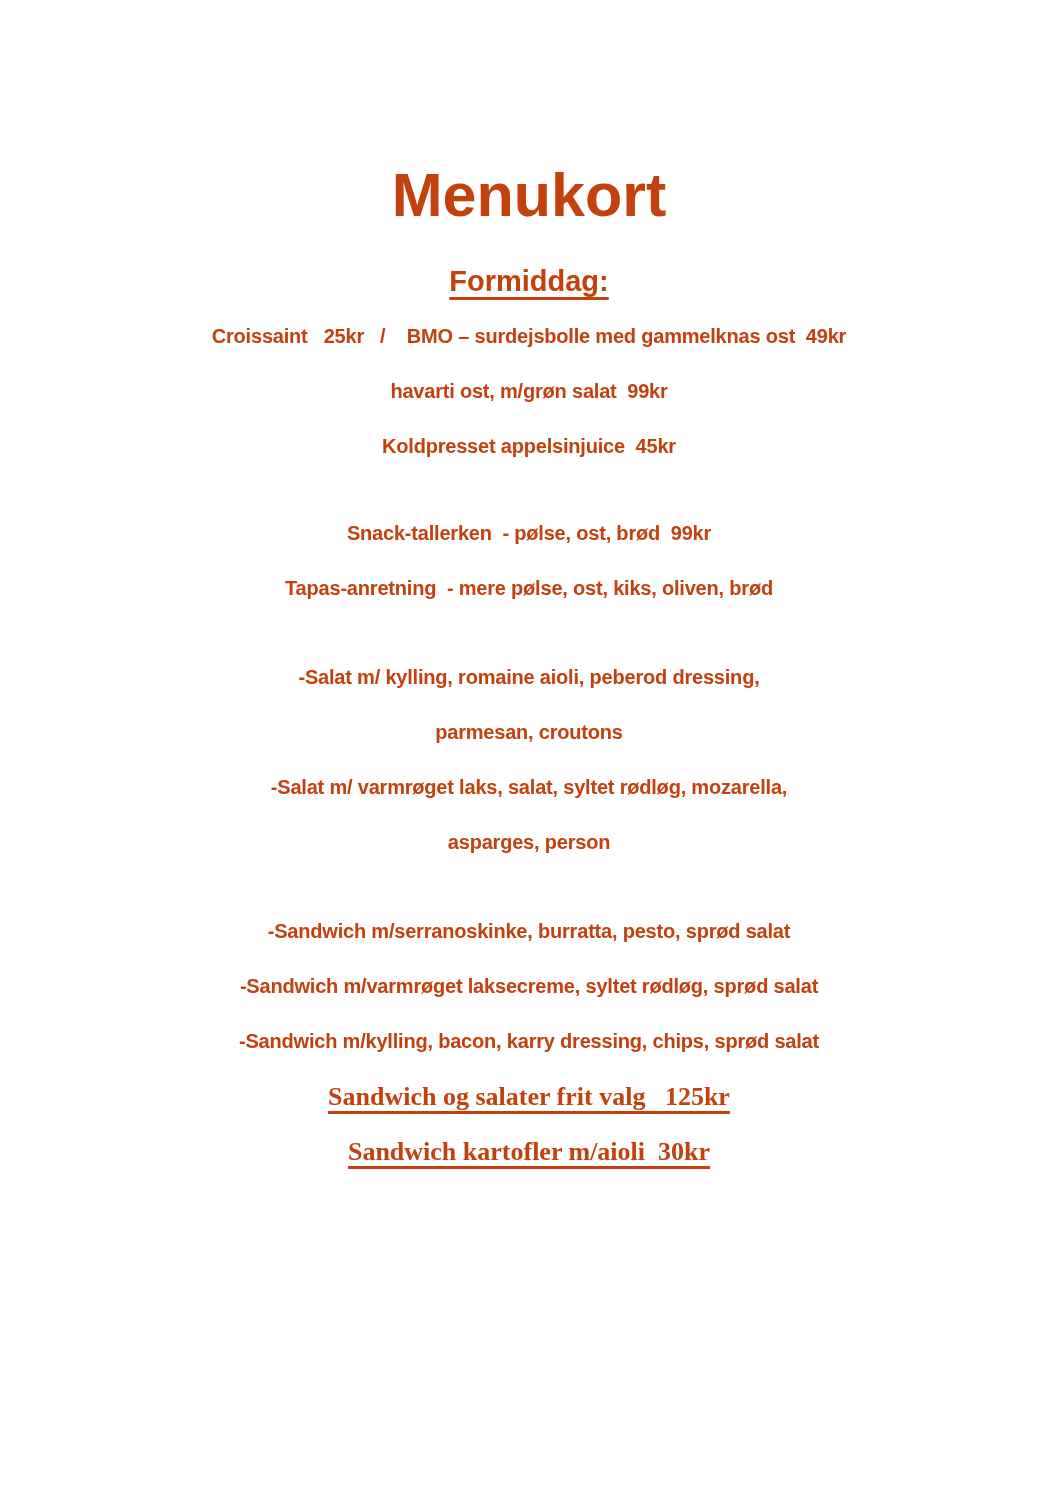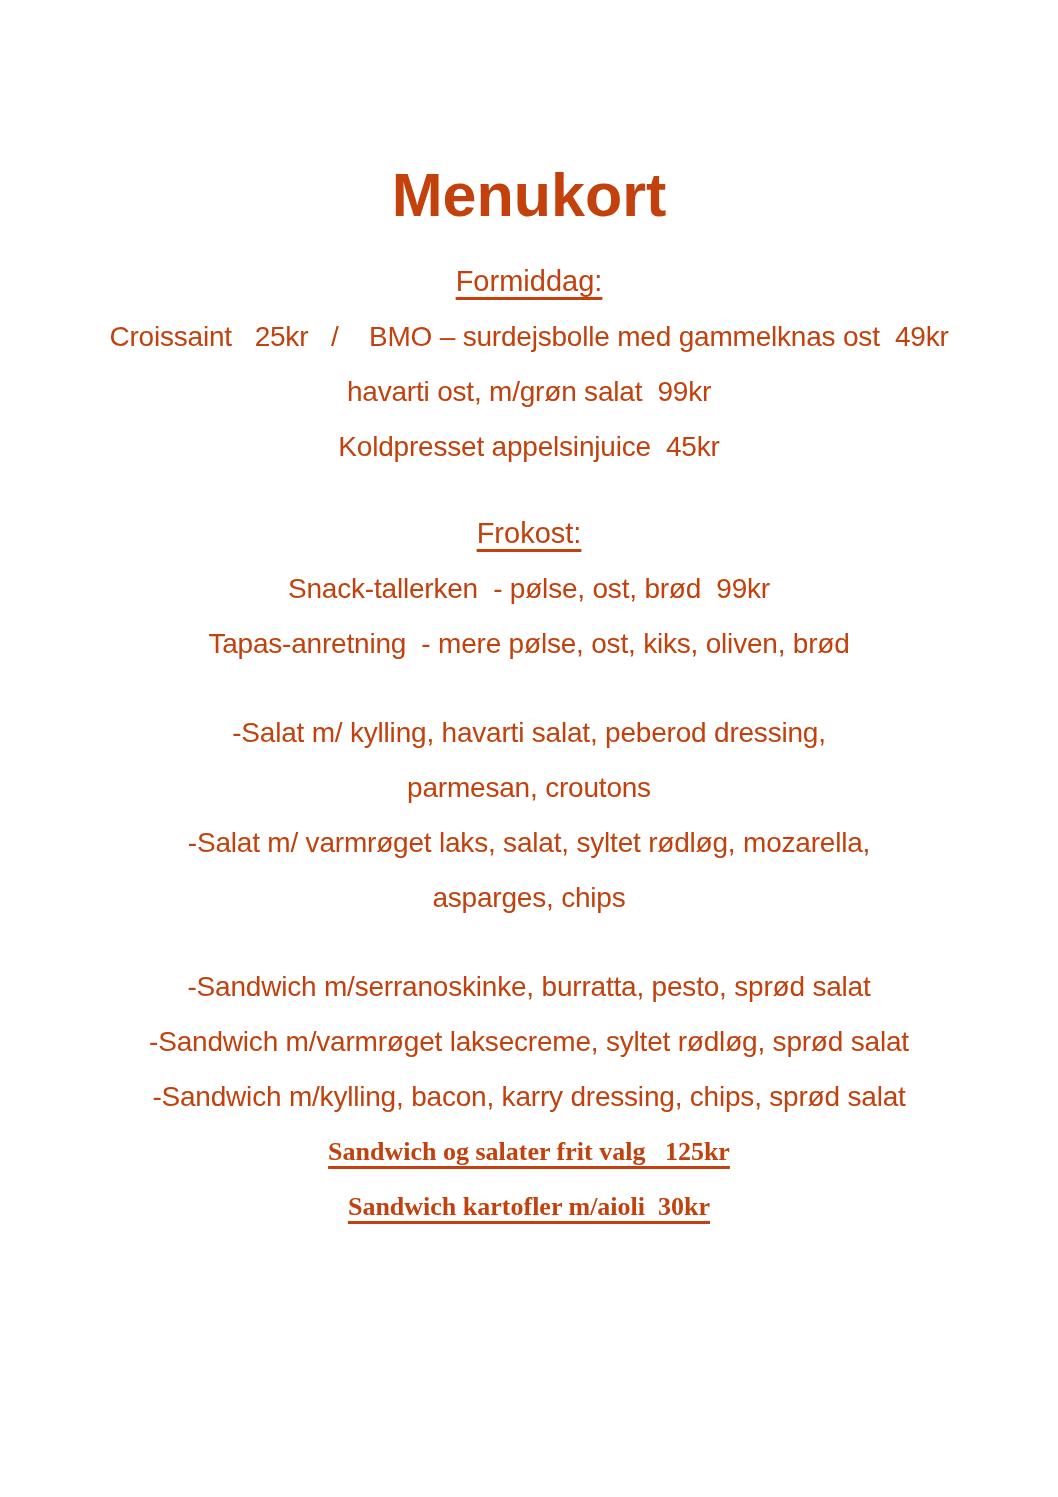--- a/index.html
+++ b/index.html
@@ -26,33 +26,33 @@
     font-size: 61px;
     line-height: 78px;
     font-weight: 700;
     letter-spacing: 0px;
     white-space: pre;
   }
   .section-heading {
     margin: 0;
     font-size: 29px;
     line-height: 55px;
-    font-weight: 400;
+    font-weight: 700;
     white-space: pre;
   }
   .section-heading span {
     text-decoration: underline;
     text-decoration-thickness: 3px;
     text-underline-offset: 6px;
   }
   .line {
     margin: 0;
-    font-size: 28px;
+    font-size: 20px;
     line-height: 55px;
-    font-weight: 400;
+    font-weight: 700;
     letter-spacing: -0.2px;
     white-space: pre;
   }
   .spacer-lg { height: 32px; }
   .spacer-md { height: 34px; }
   .price-line {
     margin: 0;
     font-family: Liberation Serif, serif;
     font-size: 26px;
     line-height: 55px;
@@ -74,30 +74,29 @@
 
     <h1 class="doc-title">Menukort</h1>
 
     <h2 class="section-heading"><span>Formiddag:</span></h2>
     <p class="line">Croissaint   25kr   /    BMO – surdejsbolle med gammelknas ost  49kr</p>
     <p class="line">havarti ost, m/grøn salat  99kr</p>
     <p class="line">Koldpresset appelsinjuice  45kr</p>
 
     <div class="spacer-lg"></div>
 
-    <h2 class="section-heading"><span>Frokost:</span></h2>
     <p class="line">Snack-tallerken  - pølse, ost, brød  99kr</p>
     <p class="line">Tapas-anretning  - mere pølse, ost, kiks, oliven, brød</p>
 
     <div class="spacer-md"></div>
 
-    <p class="line">-Salat m/ kylling, havarti salat, peberod dressing,</p>
+    <p class="line">-Salat m/ kylling, romaine aioli, peberod dressing,</p>
     <p class="line">parmesan, croutons</p>
     <p class="line">-Salat m/ varmrøget laks, salat, syltet rødløg, mozarella,</p>
-    <p class="line">asparges, chips</p>
+    <p class="line">asparges, person</p>
 
     <div class="spacer-md"></div>
 
     <p class="line">-Sandwich m/serranoskinke, burratta, pesto, sprød salat</p>
     <p class="line">-Sandwich m/varmrøget laksecreme, syltet rødløg, sprød salat</p>
     <p class="line">-Sandwich m/kylling, bacon, karry dressing, chips, sprød salat</p>
 
     <p class="price-line"><span>Sandwich og salater frit valg   125kr</span></p>
     <p class="price-line"><span>Sandwich kartofler m/aioli  30kr</span></p>
 

